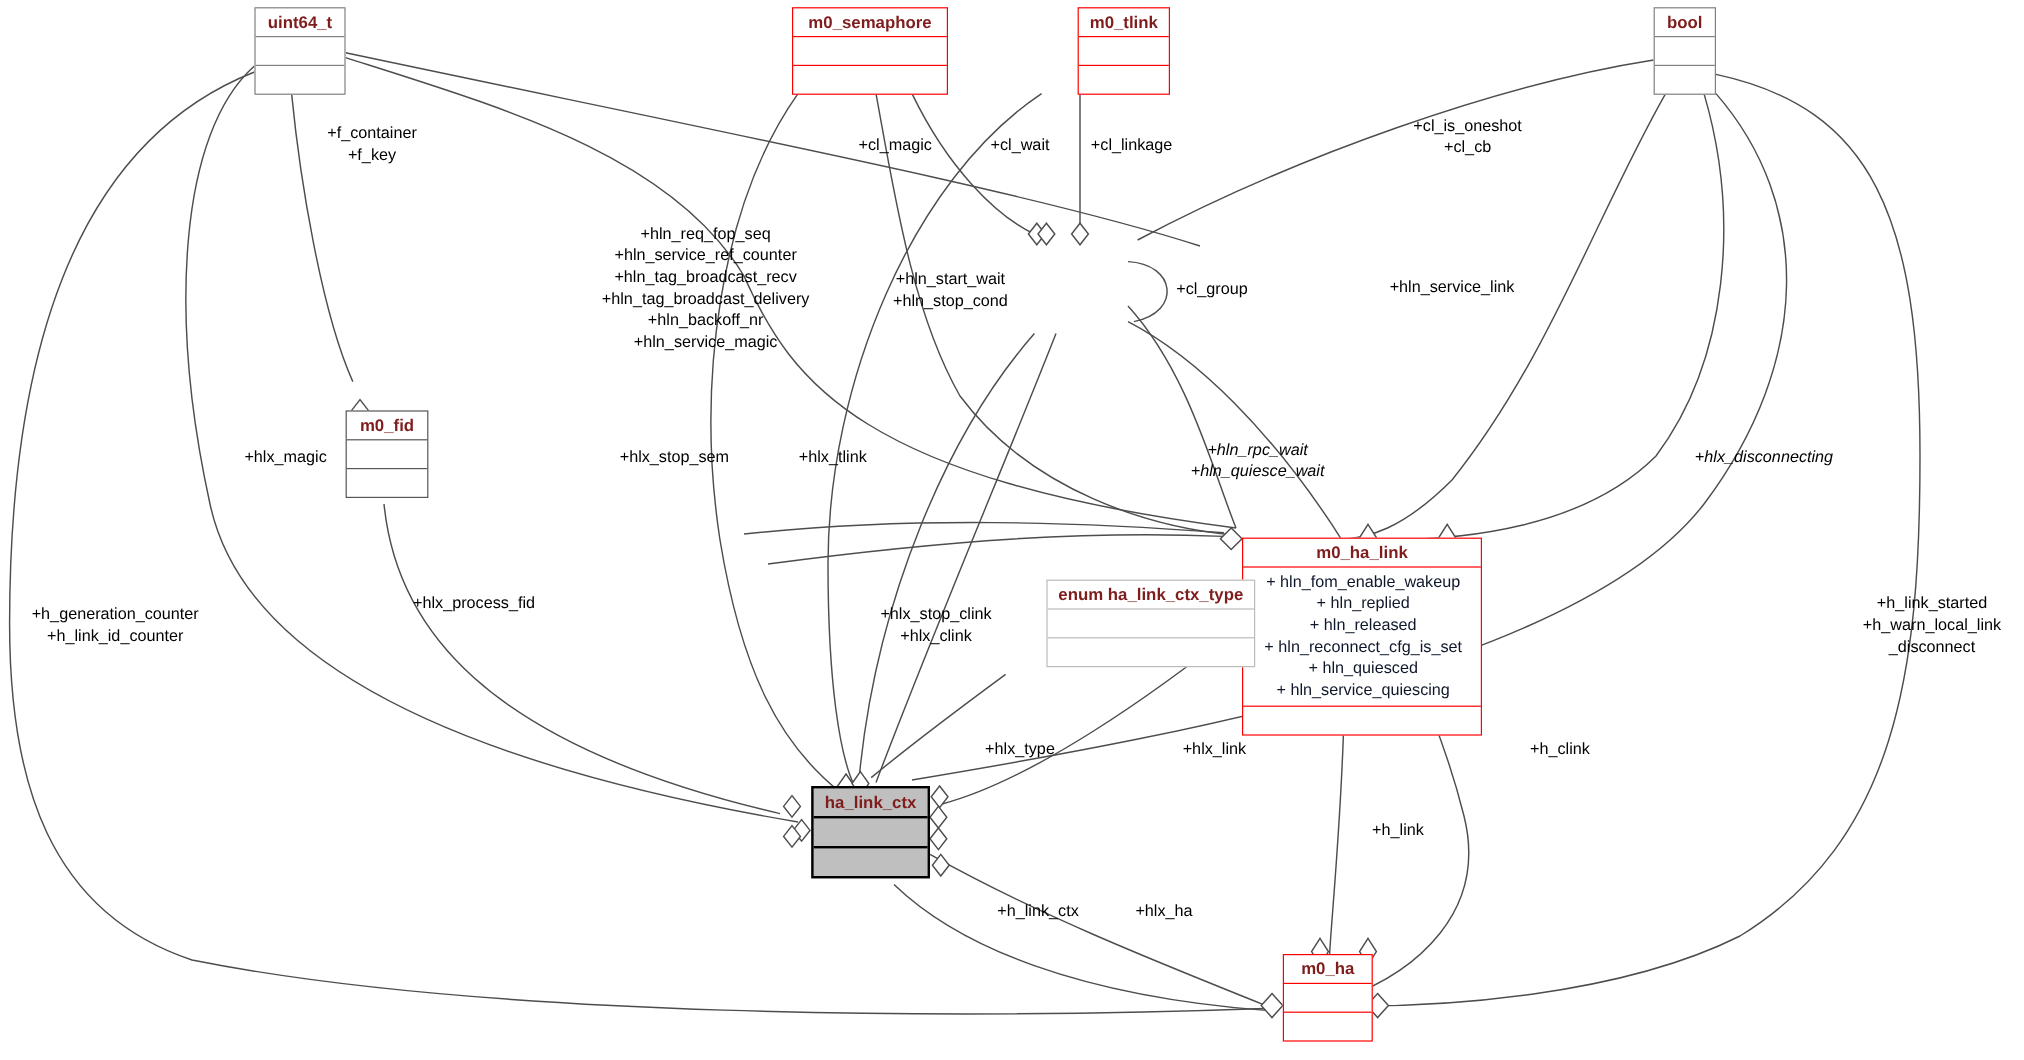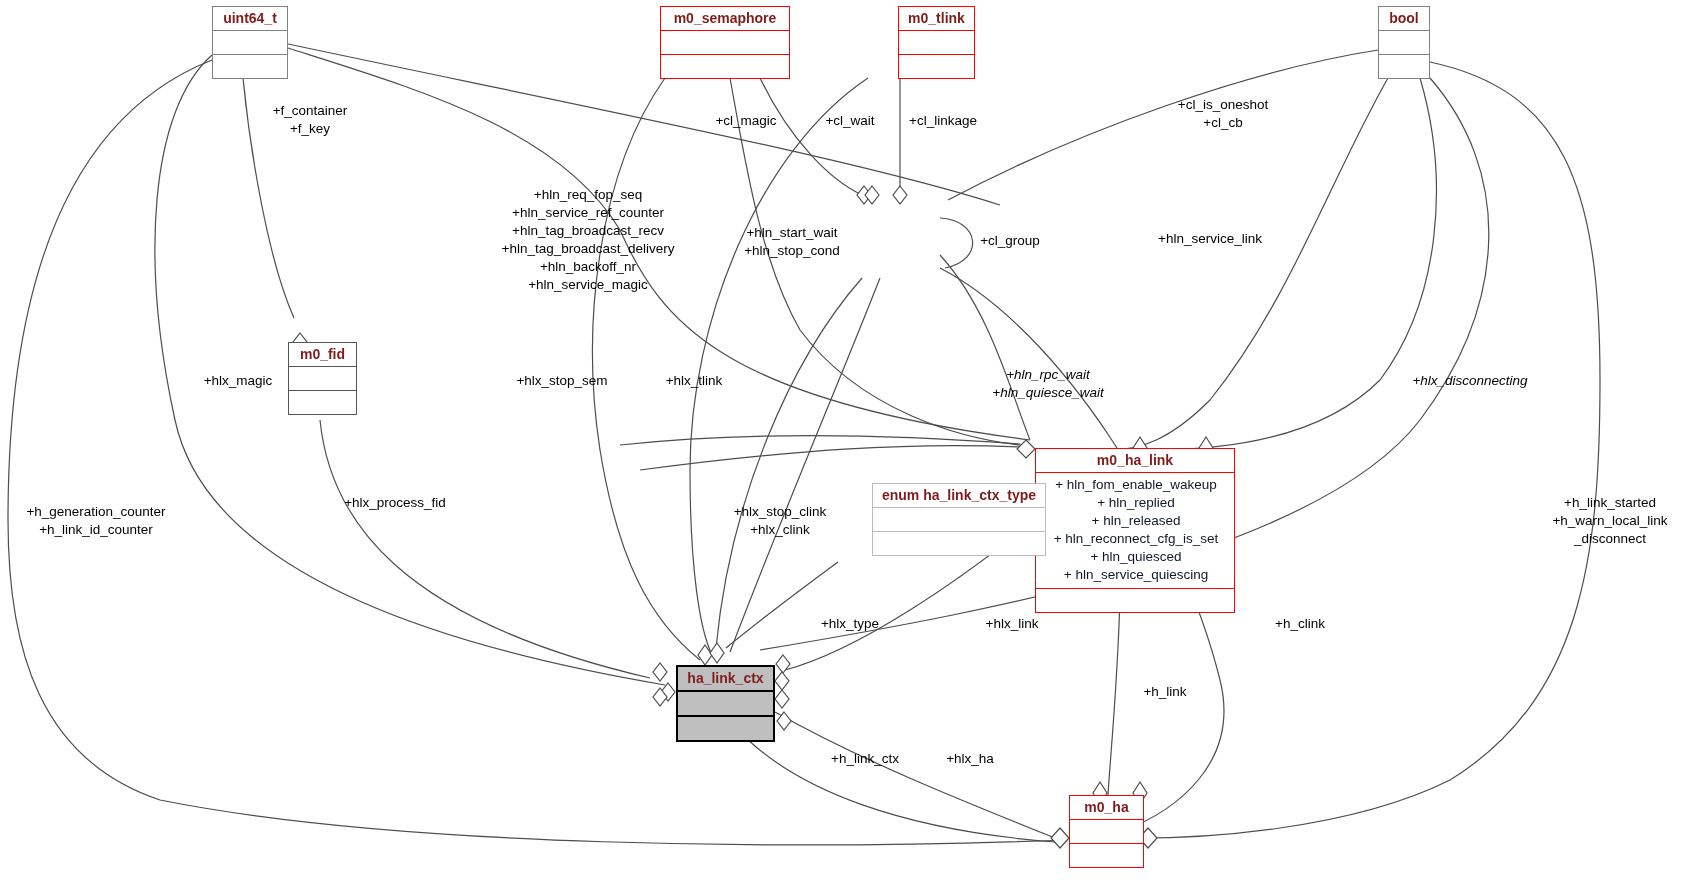--- a/index.html
+++ b/index.html
@@ -219,21 +219,21 @@
       </div>
     <div class="nrow">&nbsp;</div>
   </div>
 
   <div class="node" style="left:838px; top:483px; width:174px; border-color:#bbb;margin-left:34px;">
     <div class="nrow ntitle" style="border-bottom-color:#bbb;">enum ha_link_ctx_type</div>
     <div class="nrow nmid" style="border-bottom-color:#bbb;">&nbsp;</div>
     <div class="nrow">&nbsp;</div>
   </div>
 
-  <div class="node focus" style="left:676px; top:655px; width:99px;margin-top:10px;">
+  <div class="node focus" style="left:676px; top:655px; width:99px;">
     <div class="nrow ntitle">ha_link_ctx</div>
     <div class="nrow nmid">&nbsp;</div>
     <div class="nrow">&nbsp;</div>
   </div>
 
   <div class="node red" style="left:1069px; top:795px; width:75px;">
     <div class="nrow ntitle">m0_ha</div>
     <div class="nrow nmid">&nbsp;</div>
     <div class="nrow">&nbsp;</div>
   </div>

